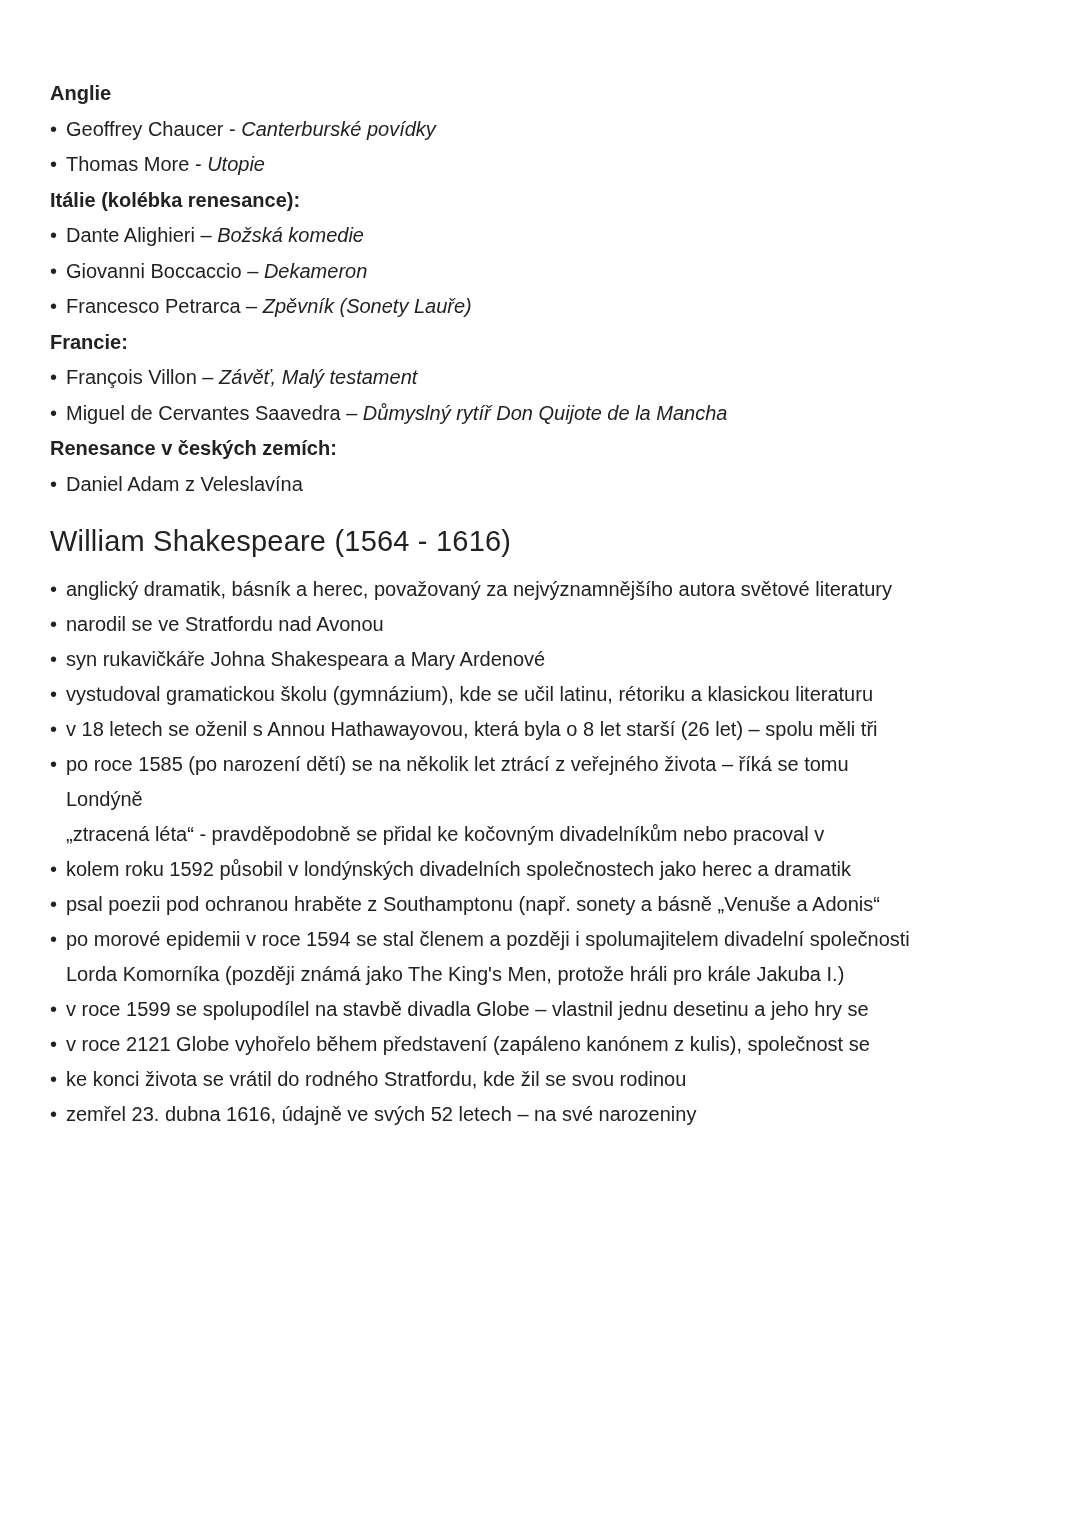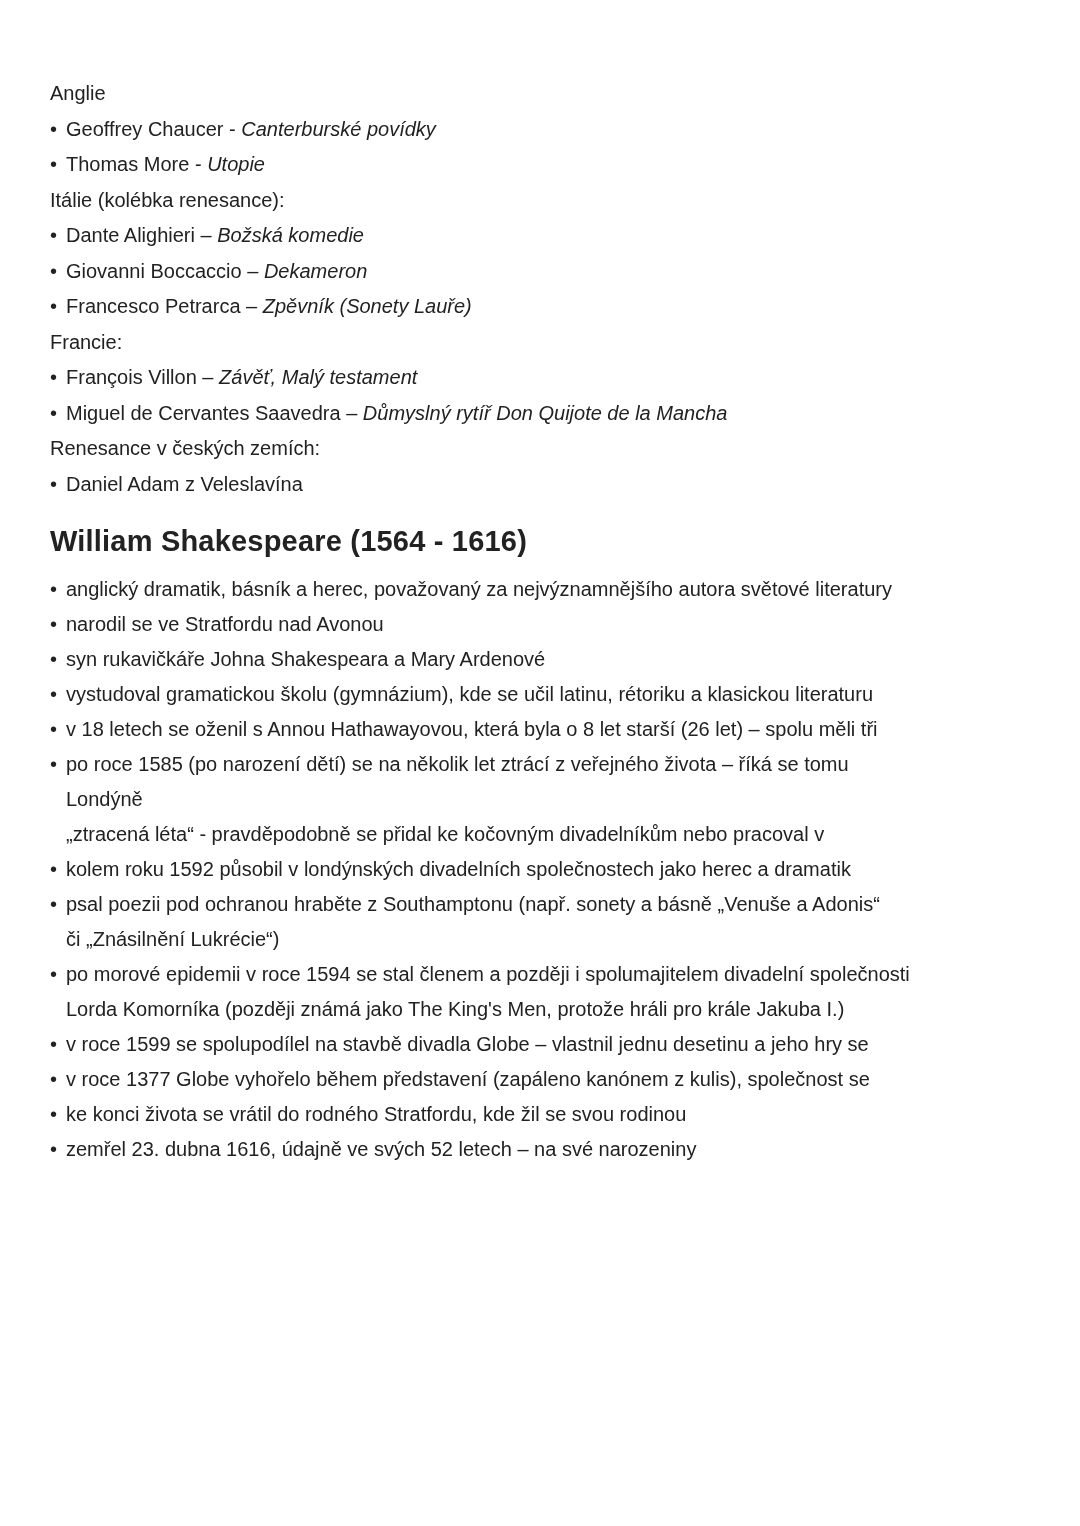--- a/index.html
+++ b/index.html
@@ -7,30 +7,30 @@
   body {
     width: 1080px;
     height: 1526px;
     font-family: "Liberation Sans", "DejaVu Sans", sans-serif;
     color: #222222;
     overflow: hidden;
   }
   .page { padding: 76px 38px 0 50px; }
 
   .authors { font-size: 20px; line-height: 35.5px; }
-  .subhead { font-weight: normal; }
+  .subhead { font-weight: bold; }
   .li { display: flex; align-items: flex-start; }
   .bullet { flex: 0 0 16px; width: 16px; }
   .li-text { flex: 1; }
   .li-text em { }
 
   .title {
     font-size: 29px;
     line-height: 1.25;
-    font-weight: bold;
+    font-weight: normal;
     margin-top: 21px;
     margin-bottom: 13px;
     letter-spacing: 0.2px;
   }
 
   .facts { list-style: none; font-size: 20px; line-height: 35px; }
   .fact { display: flex; align-items: flex-start; }
   .fact .bullet { flex: 0 0 16px; }
   .fact-line { display: block; }
 </style>
@@ -121,40 +121,39 @@
       <li class="fact">
         <span class="bullet">•</span>
         <span class="li-text">
           <span class="fact-line">kolem roku 1592 působil v londýnských divadelních společnostech jako herec a dramatik</span>
         </span>
       </li>
       <li class="fact">
         <span class="bullet">•</span>
         <span class="li-text">
           <span class="fact-line">psal poezii pod ochranou hraběte z Southamptonu (např. sonety a básně „Venuše a Adonis“</span>
-          <span class="fact-line">či „Znásilnění Lukrécie“)</span>
         </span>
       </li>
       <li class="fact">
         <span class="bullet">•</span>
         <span class="li-text">
           <span class="fact-line">po morové epidemii v roce 1594 se stal členem a později i spolumajitelem divadelní společnosti</span>
           <span class="fact-line">Lorda Komorníka (později známá jako The King's Men, protože hráli pro krále Jakuba I.)</span>
         </span>
       </li>
       <li class="fact">
         <span class="bullet">•</span>
         <span class="li-text">
           <span class="fact-line">v roce 1599 se spolupodílel na stavbě divadla Globe – vlastnil jednu desetinu a jeho hry se</span>
         </span>
       </li>
       <li class="fact">
         <span class="bullet">•</span>
         <span class="li-text">
-          <span class="fact-line">v roce 1377 Globe vyhořelo během představení (zapáleno kanónem z kulis), společnost se</span>
+          <span class="fact-line">v roce 2121 Globe vyhořelo během představení (zapáleno kanónem z kulis), společnost se</span>
         </span>
       </li>
       <li class="fact">
         <span class="bullet">•</span>
         <span class="li-text">
           <span class="fact-line">ke konci života se vrátil do rodného Stratfordu, kde žil se svou rodinou</span>
         </span>
       </li>
       <li class="fact">
         <span class="bullet">•</span>

